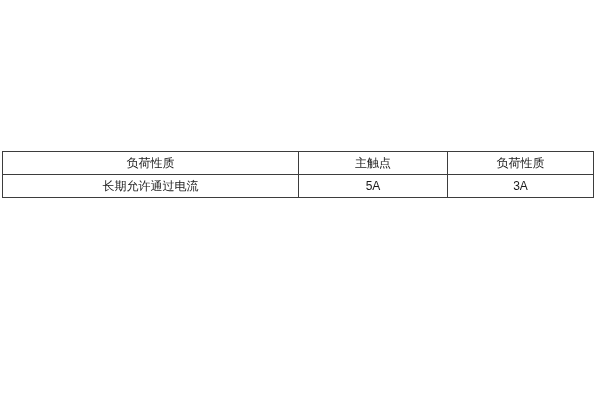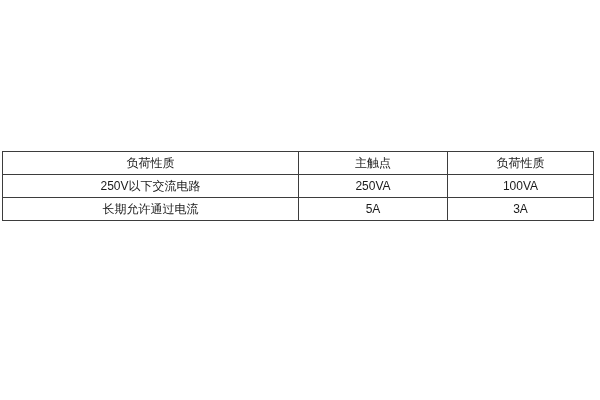--- a/index.html
+++ b/index.html
@@ -61,24 +61,19 @@
     </colgroup>
     <thead>
       <tr>
         <th>负荷性质</th>
         <th>主触点</th>
         <th>负荷性质</th>
       </tr>
     </thead>
     <tbody>
       <tr>
-        <td>250V以下交流电路</td>
-        <td>250VA</td>
-        <td>100VA</td>
-      </tr>
-      <tr>
         <td>长期允许通过电流</td>
         <td>5A</td>
         <td>3A</td>
       </tr>
     </tbody>
   </table>
 </div>
 
 </body></html>

